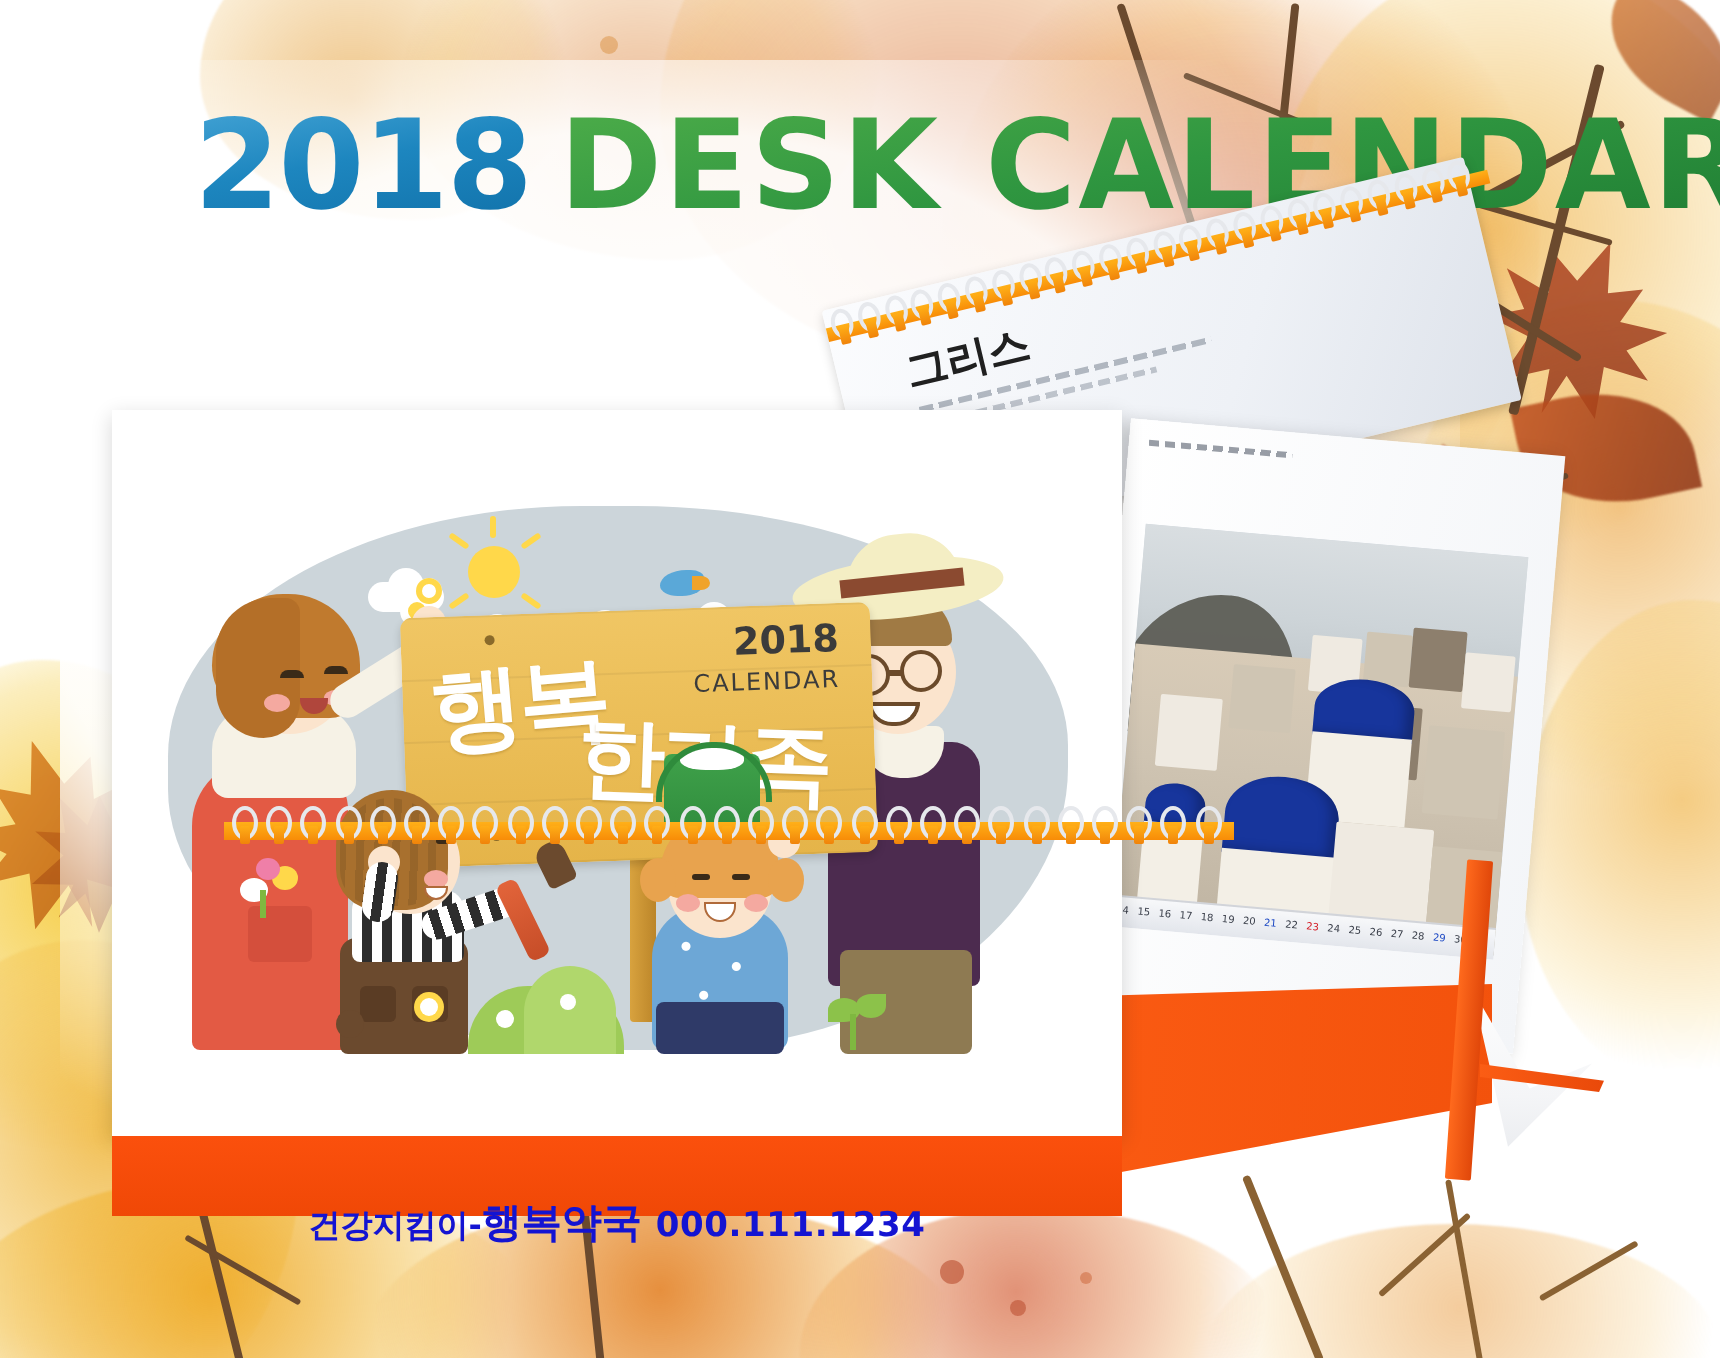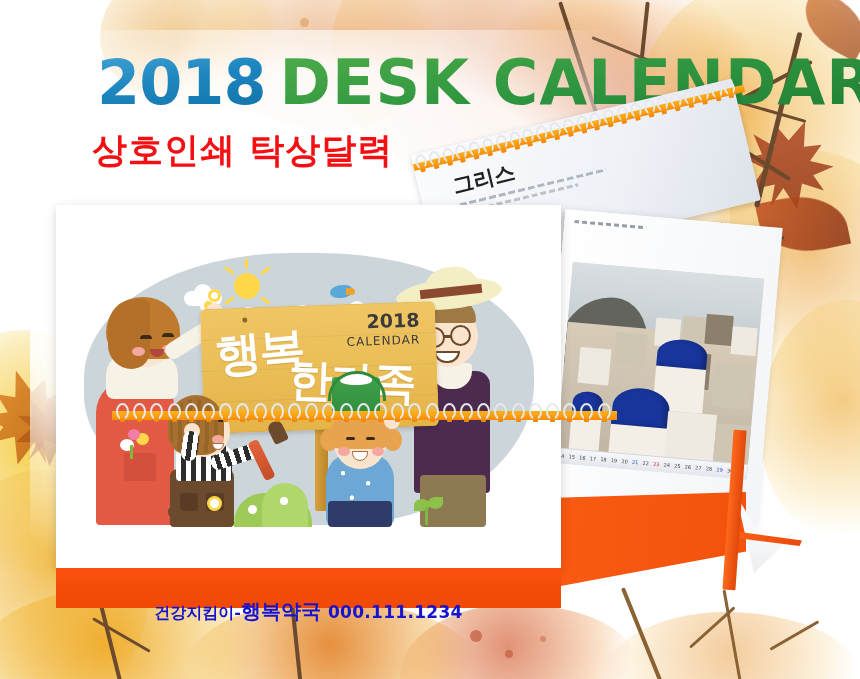--- a/index.html
+++ b/index.html
@@ -276,21 +276,20 @@
     <div class="splat" style="left:300px;top:18px;width:9px;height:9px;background:rgba(212,130,40,.4);"></div>
     <div class="splat" style="left:660px;top:120px;width:7px;height:7px;background:rgba(198,90,30,.4);"></div>
 
     <div style="position:absolute;left:30px;top:30px;width:700px;height:560px;background:radial-gradient(ellipse at 42% 46%,rgba(255,255,255,.97) 0%,rgba(255,255,255,.9) 52%,rgba(255,255,255,0) 78%);"></div>
   </div>
 
   <div id="title-row">
     <span class="t-year">2018</span>
     <span class="t-main">DESK CALENDAR</span>
   </div>
-  <div id="subtitle">상호인쇄 탁상달력</div>
 
   <div id="cal-right">
 
     <div id="cal-right-back">
       <div class="gr-label">그리스</div>
       <div class="gr-sub"></div>
       <div class="gr-sub2"></div>
       <div id="spiral-right">
         <div class="spiral-bar" style="left:0;top:9px;width:340px;height:7px;"></div>
 

